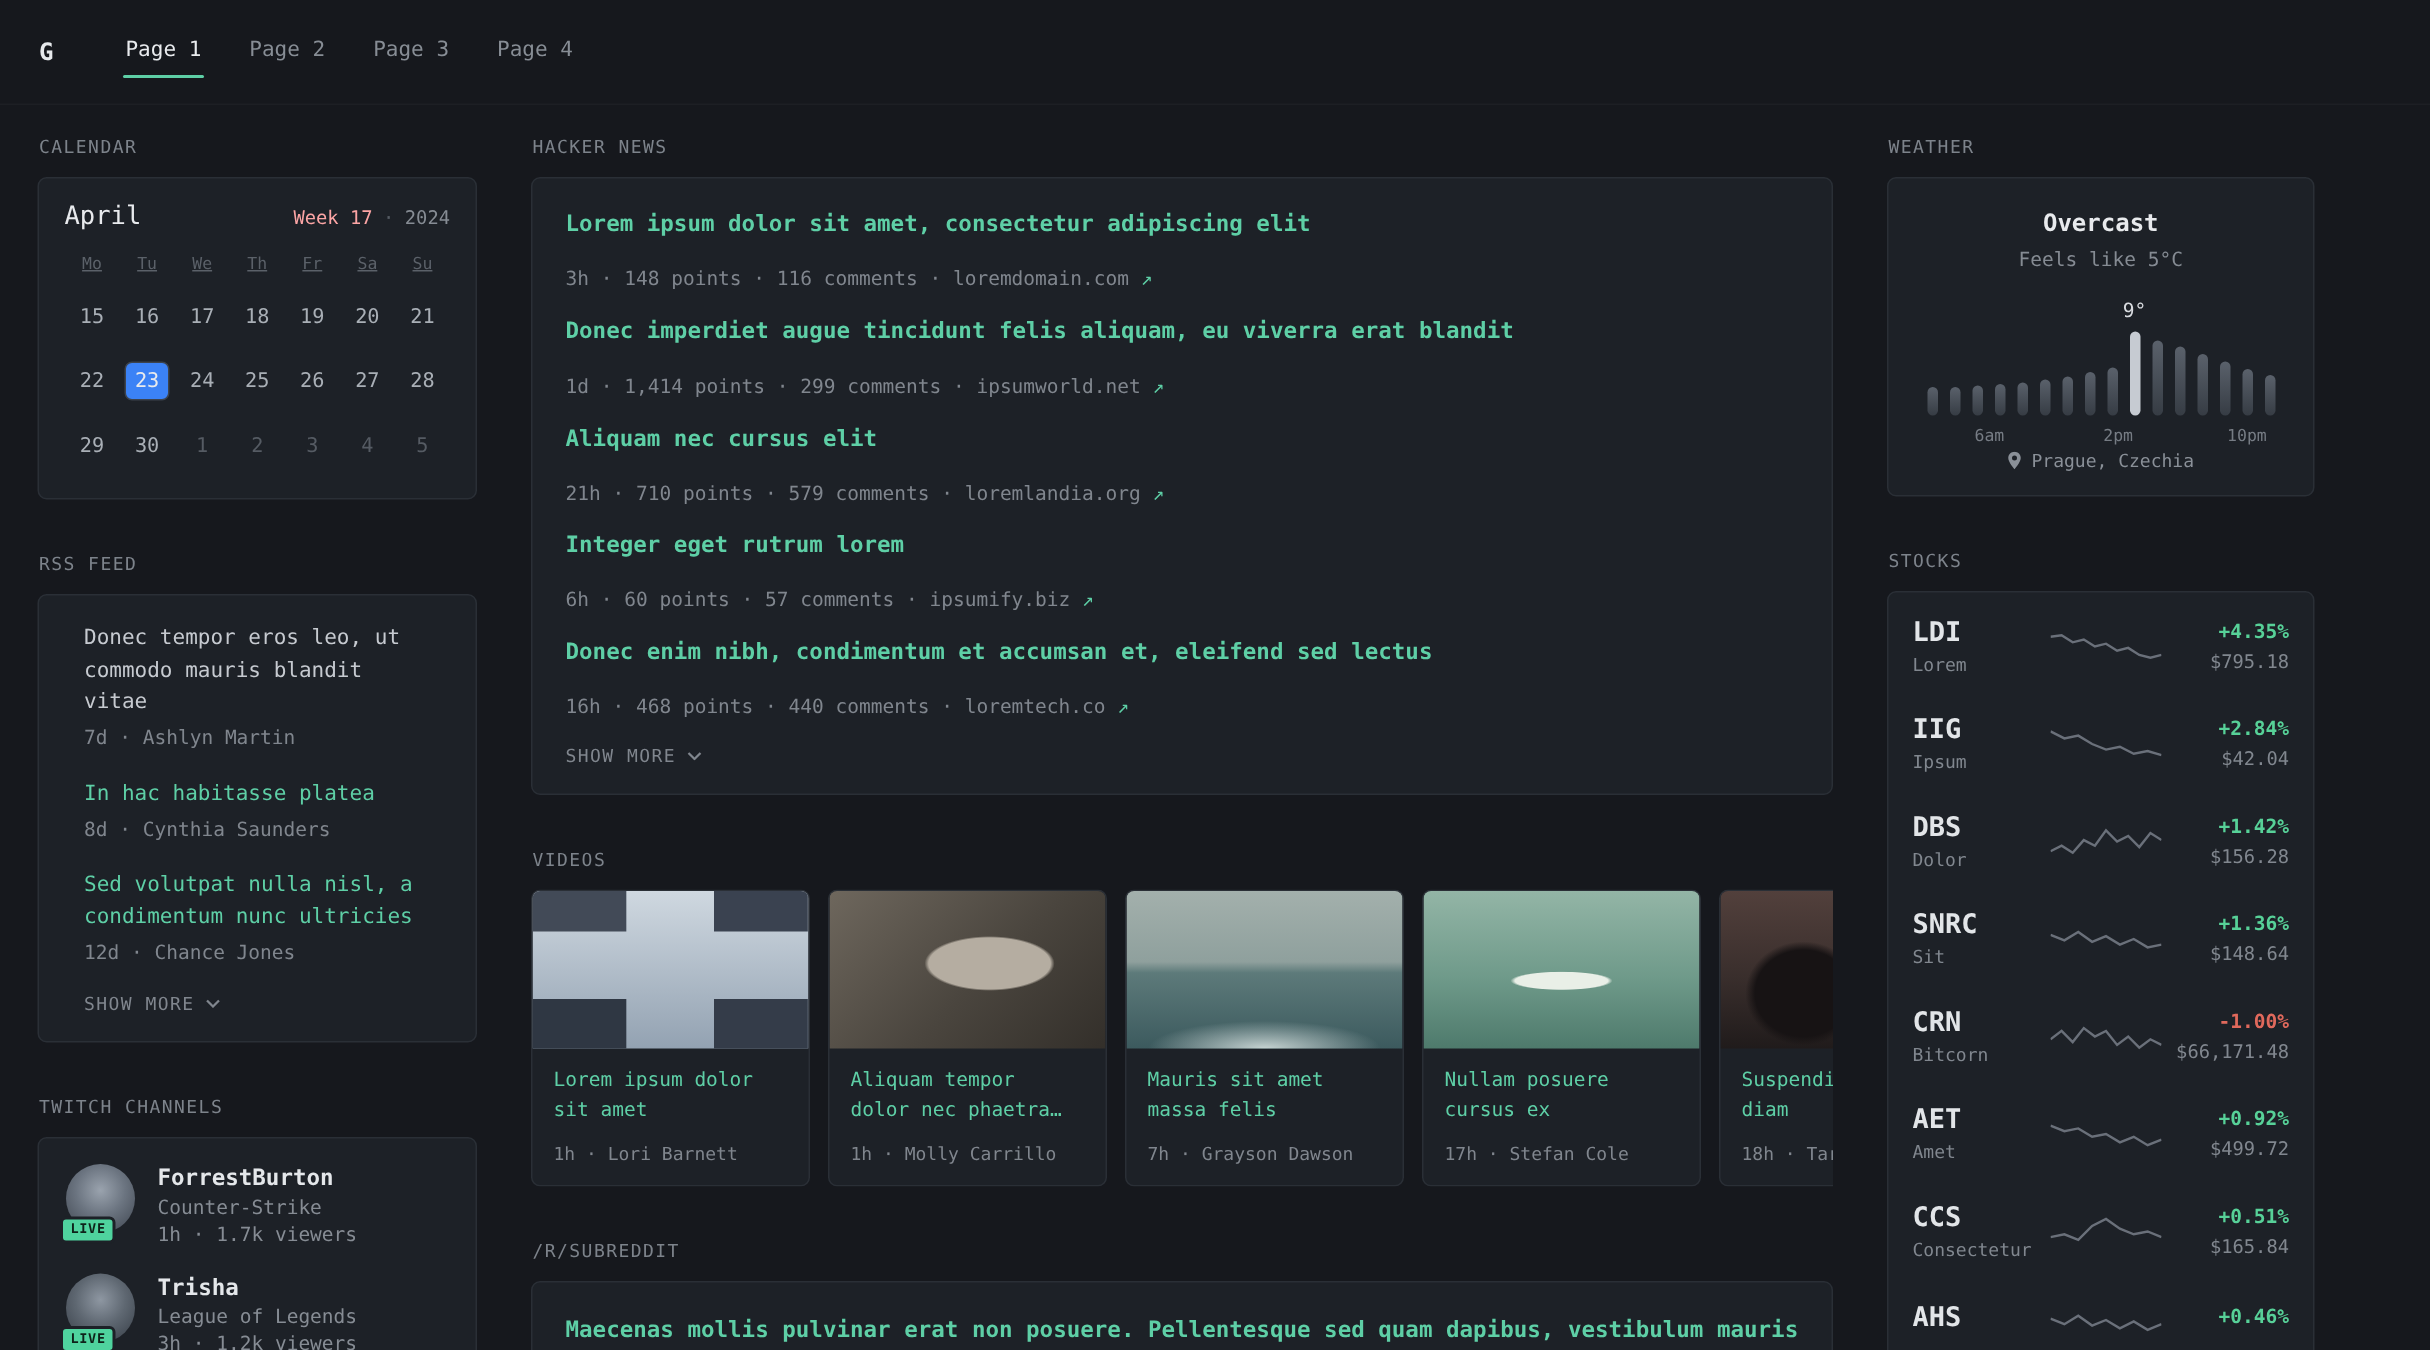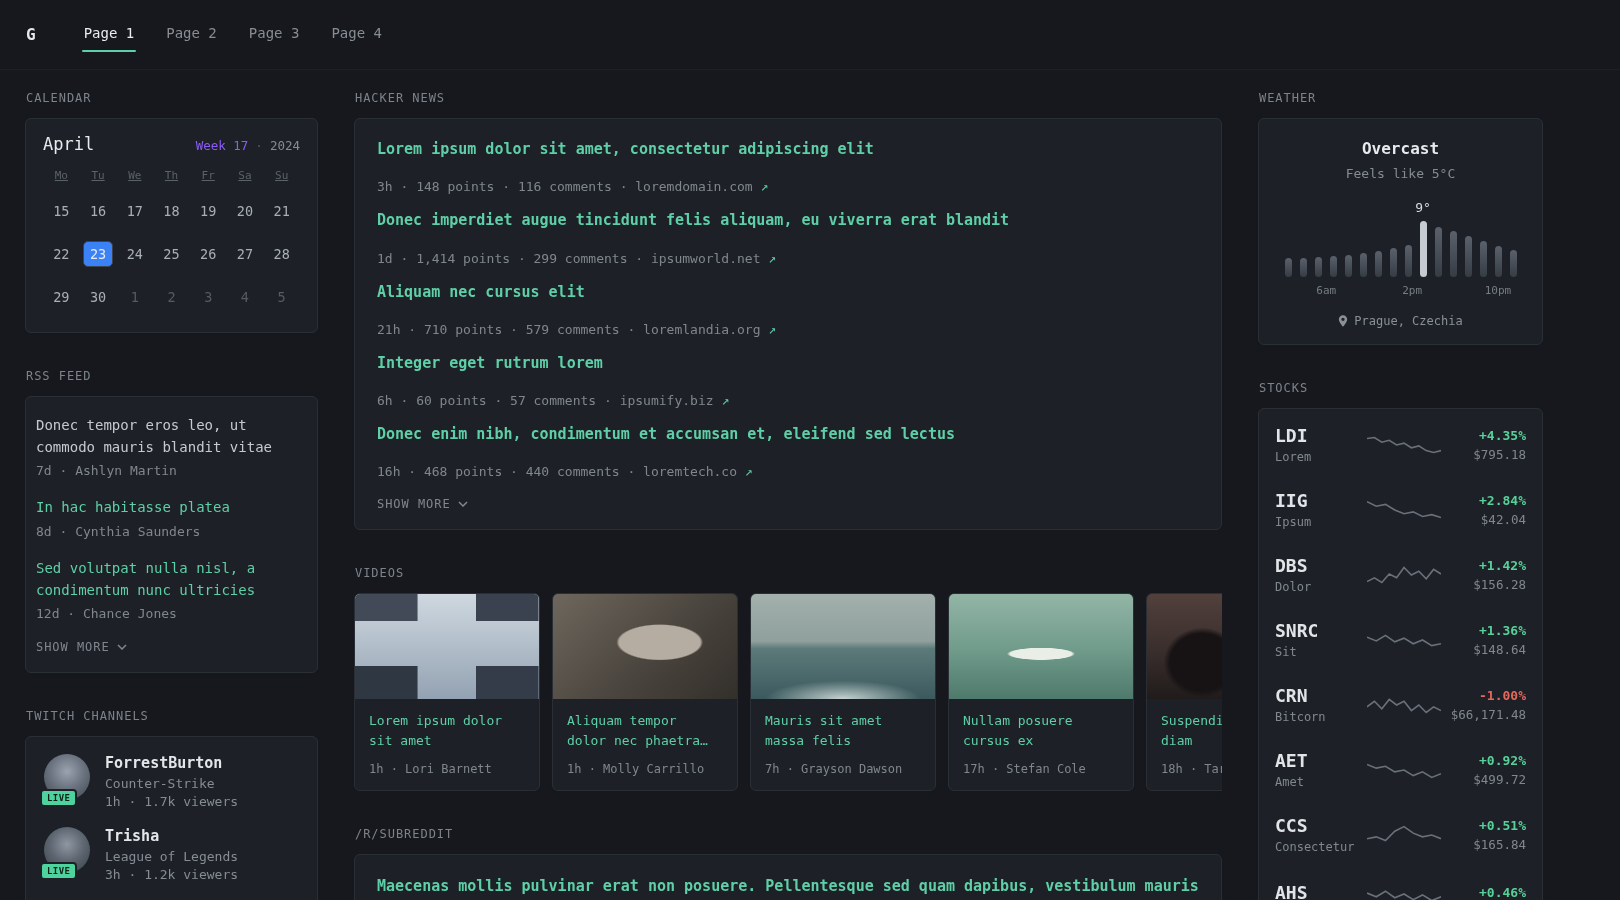--- a/index.html
+++ b/index.html
@@ -27,31 +27,31 @@
   .card{background:var(--card);border:1px solid var(--border);border-radius:6px;}
   .meta{font-size:13px;color:var(--muted);}
   .ext{color:var(--accent);cursor:pointer;}
   .show-more{display:flex;align-items:center;gap:7px;background:none;border:none;color:var(--muted);font-family:inherit;font-size:12px;letter-spacing:0.08em;cursor:pointer;padding:0;}
 
   
   .cal-card{padding:15px 17px 17px;}
   .cal-head{display:flex;justify-content:space-between;align-items:baseline;}
   .cal-month{font-size:17px;color:#e8eaed;font-weight:500;}
   .cal-meta{font-size:12.5px;display:flex;gap:7px;}
-  .cal-week{color:#8b5cf6;}
+  .cal-week{color:#fca5a5;}
   .cal-dot{color:#565c64;}
   .cal-year{color:#868c94;}
   .cal-grid{display:grid;grid-template-columns:repeat(7,1fr);margin-top:15px;row-gap:7px;text-align:center;}
   .dow{font-size:11px;color:var(--faint);padding-bottom:4px;text-decoration:underline;}
   .cell{font-size:13.5px;color:#a9afb6;padding:4px 0;margin:5px 3px;border:1px solid transparent;border-radius:5px;}
   .cell.adj{color:#555b63;}
   .cell.sel{background:#3b82f6;border-color:#3c434d;color:#e8eaed;}
 
   
-  .rss-card{padding:18px 10px;}
+  .rss-card{padding:18px 30px;}
   .rss-item{margin-bottom:19px;}
   .rss-title{font-size:14px;line-height:1.55;color:var(--accent);font-weight:500;display:block;cursor:pointer;}
   .rss-item.read .rss-title{color:#c6cad0;}
   .rss-item .meta{margin-top:5px;}
 
   
   .tw-card{padding:17px 18px 18px;}
   .tw-row{display:flex;gap:15px;margin-bottom:18px;cursor:pointer;}
   .tw-row:last-child{margin-bottom:0;}
   .tw-av-wrap{position:relative;width:46px;height:46px;flex:none;}
@@ -108,21 +108,21 @@
   .w-cond{font-size:16px;color:#e8eaed;font-weight:600;}
   .w-feels{font-size:13px;color:#858b93;margin-top:8px;}
   .wchart{width:232px;margin:34px auto 0;}
   .wbars{display:flex;align-items:flex-end;gap:8px;height:62px;}
   .wbar{width:7px;border-radius:3.5px;background:linear-gradient(180deg,#5a616b,#363c44);position:relative;flex:none;}
   .wbar.active{background:#c6cbd2;}
   .wtemp{position:absolute;bottom:calc(100% + 6px);left:50%;transform:translateX(-50%);font-size:13px;color:#d8dbdf;white-space:nowrap;}
   .wtimes{position:relative;height:15px;margin-top:7px;font-size:11px;color:#767c84;text-align:left;}
   .wtimes span{position:absolute;transform:translateX(-50%);}
   .t-0{left:18%;}.t-1{left:55%;}.t-2{left:92%;}
-  .w-loc{margin-top:15px;display:flex;justify-content:center;align-items:center;gap:6px;font-size:12px;color:#8a9098;}
+  .w-loc{margin-top:1px;display:flex;justify-content:center;align-items:center;gap:6px;font-size:12px;color:#8a9098;}
   .w-loc svg{flex:none;fill:currentColor;}
 
   
   .stocks-card{padding:3px 0;}
   .stock-row{display:flex;align-items:center;padding:13px 16px;cursor:pointer;}
   .s-left{width:92px;flex:none;}
   .s-sym{font-size:18px;font-weight:700;color:#e2e5e8;}
   .s-name{font-size:12px;color:#81878f;margin-top:4px;white-space:nowrap;}
   .spark{width:74px;height:28px;flex:none;}
   .spark polyline{fill:none;stroke:#6a707a;stroke-width:1.6;vector-effect:non-scaling-stroke;}

